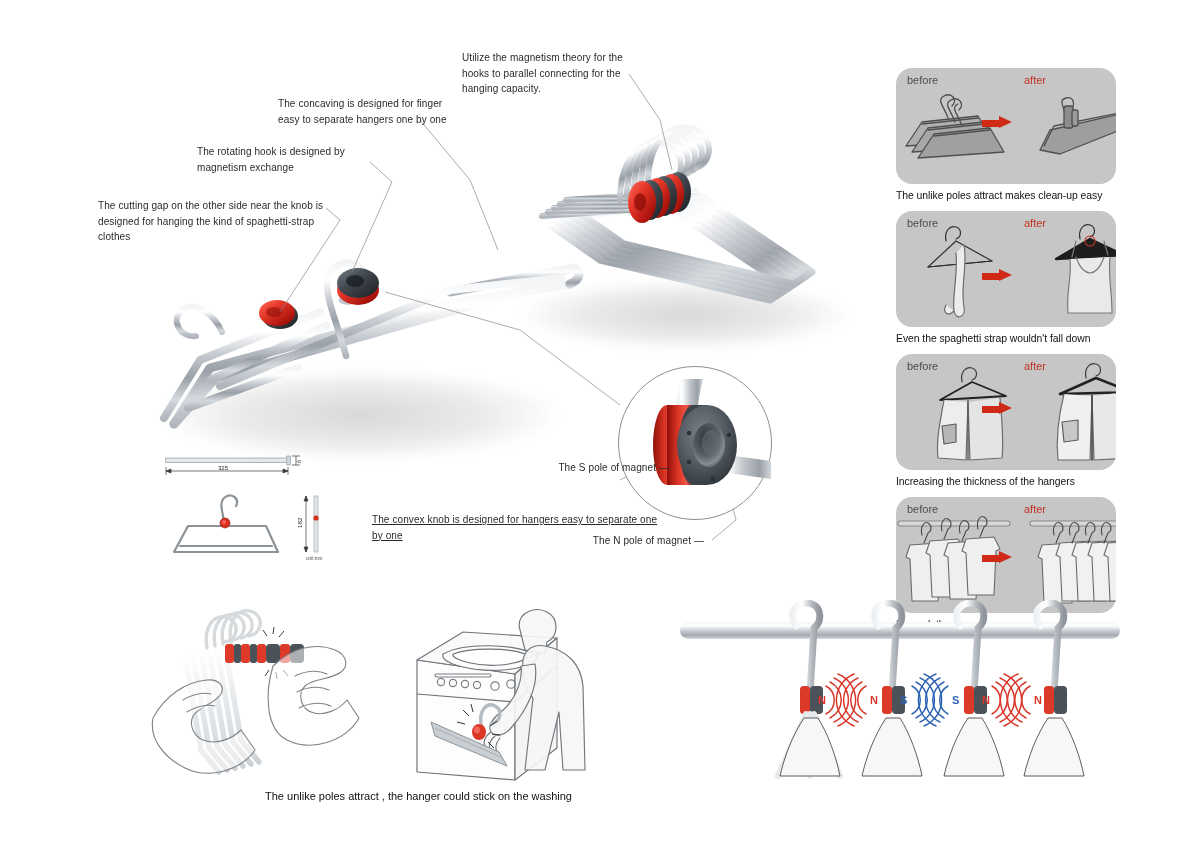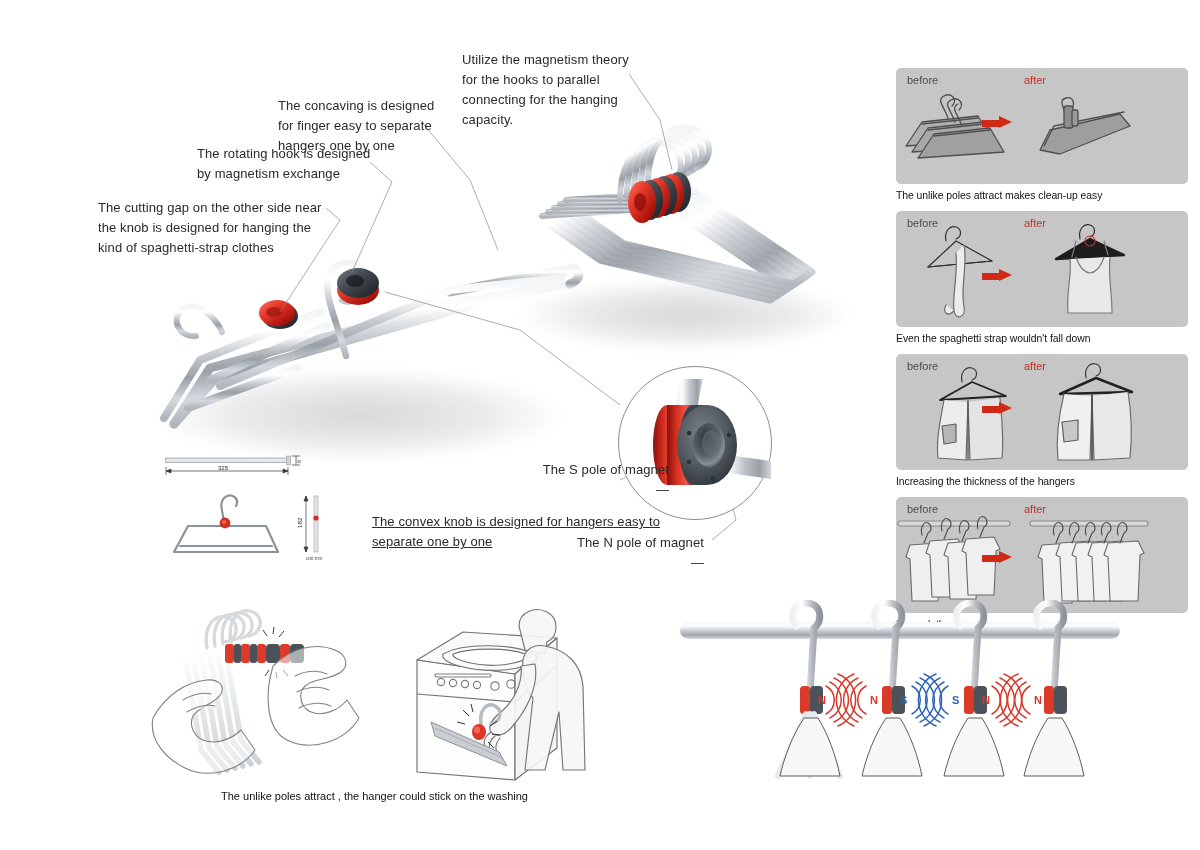--- a/index.html
+++ b/index.html
@@ -7,55 +7,55 @@
     width:1200px;height:850px;position:relative;overflow:hidden;
     font-family:"Liberation Sans", sans-serif;
     color:#1a1a1a;
     -webkit-font-smoothing:antialiased;
   }
   .board{position:absolute;inset:0;background:#fff;}
 
   
   .abs{position:absolute;}
   .callout{
-    position:absolute;font-size:13px;line-height:1.55;color:#2a2a2a;
+    position:absolute;font-size:10px;line-height:1.55;color:#2a2a2a;
     letter-spacing:.1px;
   }
 
   
   #hero-stage{position:absolute;left:0;top:0;width:880px;height:580px;}
   .floor-shadow{
     position:absolute;border-radius:50%;
     background:radial-gradient(ellipse at 50% 50%, rgba(60,60,66,.20) 0%, rgba(60,60,66,.10) 45%, rgba(255,255,255,0) 72%);
     filter:blur(4px);
   }
 
   
   #result-panels{position:absolute;left:896px;top:68px;width:290px;}
   .result-block{margin-bottom:10px;}
   .panel-box{
-    position:relative;width:292px;height:116px;background:#c6c6c6;border-radius:5px;overflow:hidden;
+    position:relative;width:220px;height:116px;background:#c6c6c6;border-radius:16px;overflow:hidden;
   }
   .lbl-before{
     position:absolute;left:11px;top:6px;font-size:11px;color:#4d4d4d;
   }
   .lbl-after{
     position:absolute;left:128px;top:6px;font-size:11px;color:#bf3322;
   }
   .panel-caption{
     margin-top:6px;font-size:10.4px;color:#111;letter-spacing:-.05px;white-space:nowrap;
   }
   .red-arrow{position:absolute;width:30px;height:13px;}
   .red-arrow .shaft{position:absolute;left:0;top:4px;width:19px;height:7px;background:#d02a17;}
   .red-arrow .head{position:absolute;left:17px;top:0;width:0;height:0;
     border-top:6.5px solid transparent;border-bottom:6.5px solid transparent;border-left:13px solid #d02a17;}
 
   
   .bottom-caption{
-    position:absolute;font-size:11px;line-height:1.45;color:#111;
+    position:absolute;font-size:11px;line-height:1.45;color:#111;margin-left:44px;
   }
 
   
   #tech-drawing{position:absolute;left:158px;top:452px;width:175px;height:110px;}
   .dimtext{position:absolute;font-size:6px;color:#222;font-family:"Liberation Sans",sans-serif;}
 
   
   #detail-circle{
     position:absolute;left:618px;top:366px;width:152px;height:152px;border-radius:50%;
     border:1px solid #8e8e8e;background:#fff;

